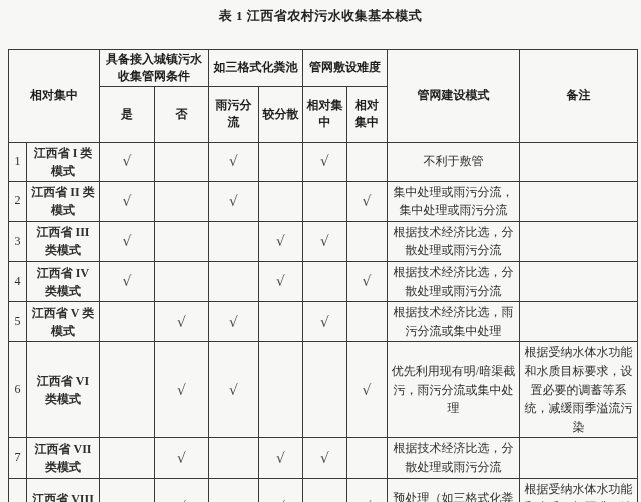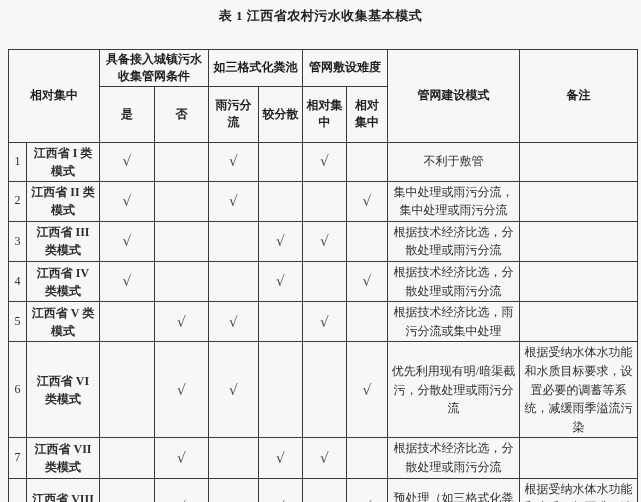--- a/index.html
+++ b/index.html
@@ -153,21 +153,21 @@
     </tr>
     <tr class="tall">
       <td class="c-no">6</td>
       <td class="c-name">江西省 VI 类模式</td>
       <td class="c-chk"></td>
       <td class="c-chk">√</td>
       <td class="c-chk">√</td>
       <td class="c-chk"></td>
       <td class="c-chk"></td>
       <td class="c-chk">√</td>
-      <td class="c-construction">优先利用现有明/暗渠截污，分散处理或雨污分流</td>
+      <td class="c-construction">优先利用现有明/暗渠截污，雨污分流或集中处理</td>
       <td class="c-remark">根据受纳水体水功能和水质目标要求，设置必要的调蓄等系统，减缓雨季溢流污染</td>
     </tr>
     <tr class="row7">
       <td class="c-no">7</td>
       <td class="c-name">江西省 VII 类模式</td>
       <td class="c-chk"></td>
       <td class="c-chk">√</td>
       <td class="c-chk"></td>
       <td class="c-chk">√</td>
       <td class="c-chk">√</td>

